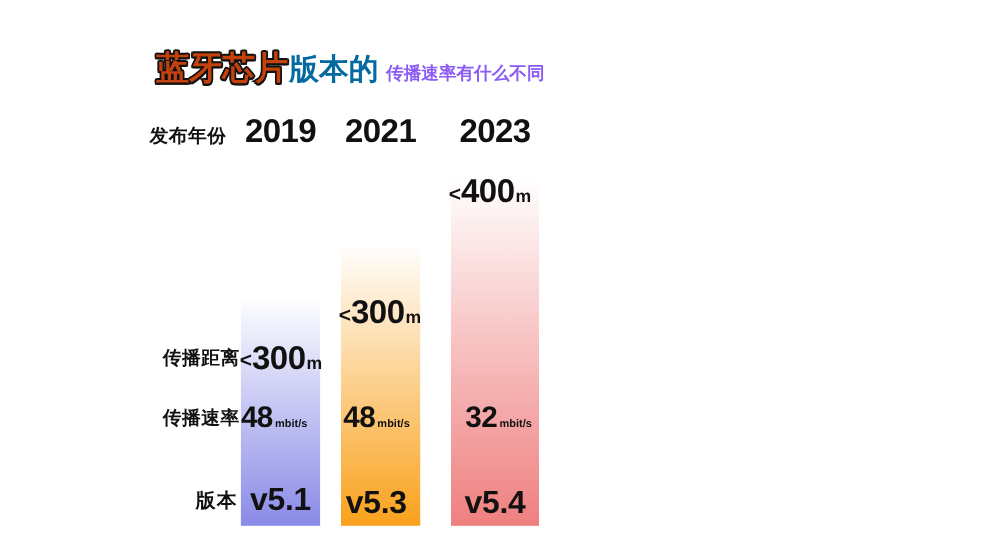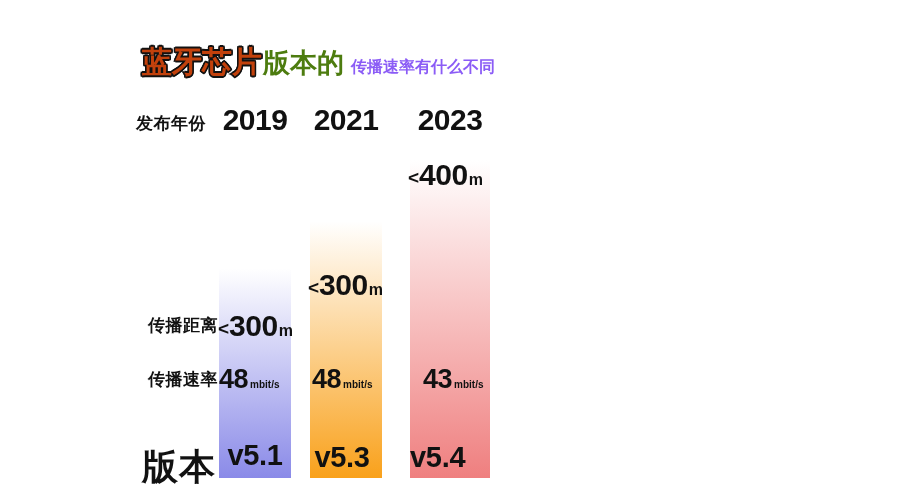--- a/index.html
+++ b/index.html
@@ -36,21 +36,21 @@
     paint-order: stroke fill;
     text-shadow:
        1.6px 0 0 #111, -1.6px 0 0 #111,
        0 1.6px 0 #111, 0 -1.6px 0 #111,
        1.2px 1.2px 0 #111, -1.2px 1.2px 0 #111,
        1.2px -1.2px 0 #111, -1.2px -1.2px 0 #111;
   }
   #title-rest {
     font-size: 27px;
     font-weight: 800;
-    color: #4d7c0f;
+    color: #0369a1;
     margin-left: 1px;
   }
   #title-tail {
     font-size: 16px;
     font-weight: 800;
     color: #8b5cf6;
     margin-left: 7px;
   }
 
   
@@ -112,21 +112,21 @@
     left: 128px;
     top: 368px;
     width: 90px;
     font-size: 17px;
     letter-spacing: 0.5px;
   }
   #label-version {
     left: 128px;
     top: 443px;
     width: 88px;
-    font-size: 36px;
+    font-size: 18px;
     font-weight: 900;
     letter-spacing: 1px;
   }
 
   
   .cell {
     position: absolute;
     display: flex;
     align-items: baseline;
     white-space: nowrap;
@@ -213,23 +213,23 @@
     <div class="cell" style="left: 310px; width: 64px; top: 443px; justify-content: center;">
       <span class="ver-text">v5.3</span>
     </div>
     <div class="bar" style="left: 410px; width: 80px; top: 140px; height: 338px; bottom: auto; background: linear-gradient(rgb(255, 255, 255) 0%, rgb(255, 255, 255) 6%, rgb(239, 127, 127) 100%);"></div>
     <div class="cell" style="left: 408px; top: 160px;">
       <span class="lt">&lt;</span>
       <span class="big-num">400</span>
       <span class="unit-m">m</span>
     </div>
     <div class="cell" style="left: 423px; top: 366px;">
-      <span class="rate-num">43</span>
+      <span class="rate-num">32</span>
       <span class="rate-unit">mbit/s</span>
     </div>
-    <div class="cell" style="left: 410px; width: 80px; top: 443px; justify-content: flex-start;">
+    <div class="cell" style="left: 410px; width: 80px; top: 443px; justify-content: center;">
       <span class="ver-text">v5.4</span>
     </div>
   </div>
 
 <div class="row-label" id="label-distance">传播距离</div>
 <div class="row-label" id="label-rate">传播速率</div>
 <div class="row-label" id="label-version">版本</div>
 
 </body></html>

